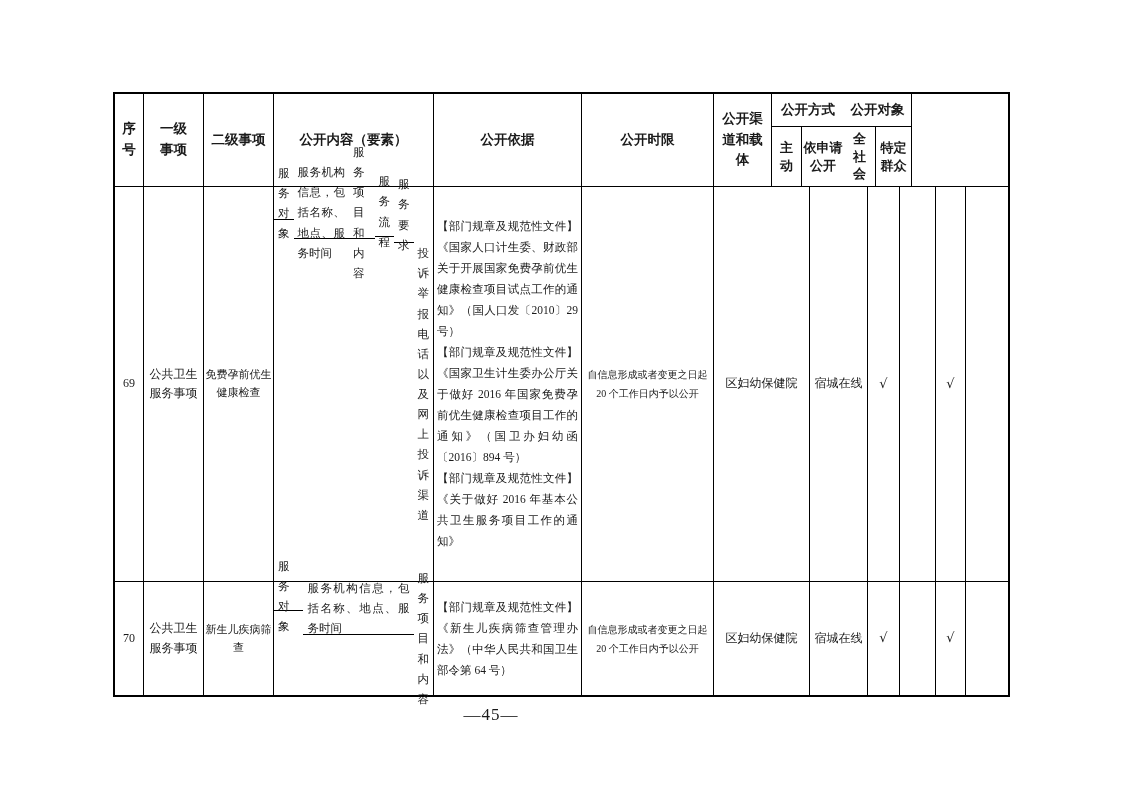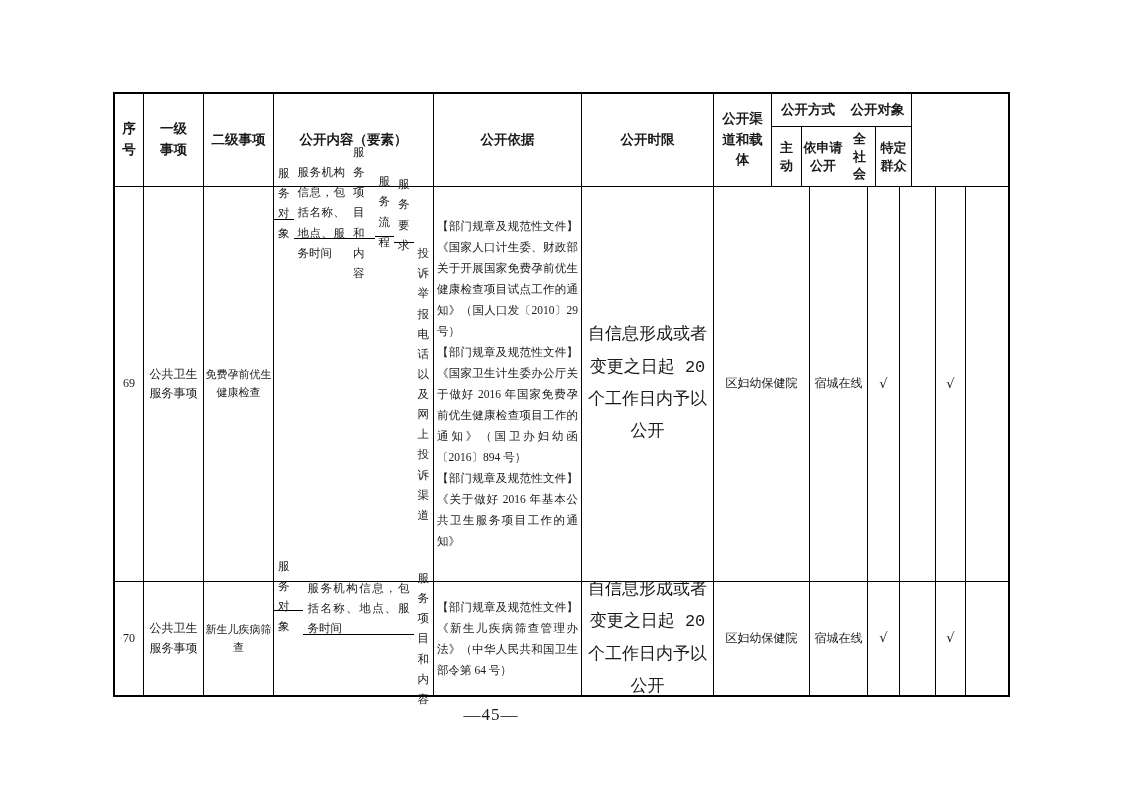--- a/index.html
+++ b/index.html
@@ -119,21 +119,21 @@
   .basis-cell {
     flex-direction: column;
     justify-content: center;
     align-items: stretch;
     padding: 3px 3px;
     font-size: 11.5px;
     line-height: 21px;
     text-align: justify;
   }
   .basis-block { text-align: justify; }
-  .time-cell { padding: 0 3px; font-size: 17px; line-height: 1.9; font-family: Liberation Mono, monospace; }
+  .time-cell { padding: 0 3px; font-size: 10px; line-height: 1.9; }
   .check-cell { font-size: 13px; font-family: "DejaVu Sans", sans-serif; }
 
   .page-number {
     position: absolute;
     top: 705px;
     left: 0;
     width: 982px;
     text-align: center;
     font-size: 17px;
     letter-spacing: 1px;

